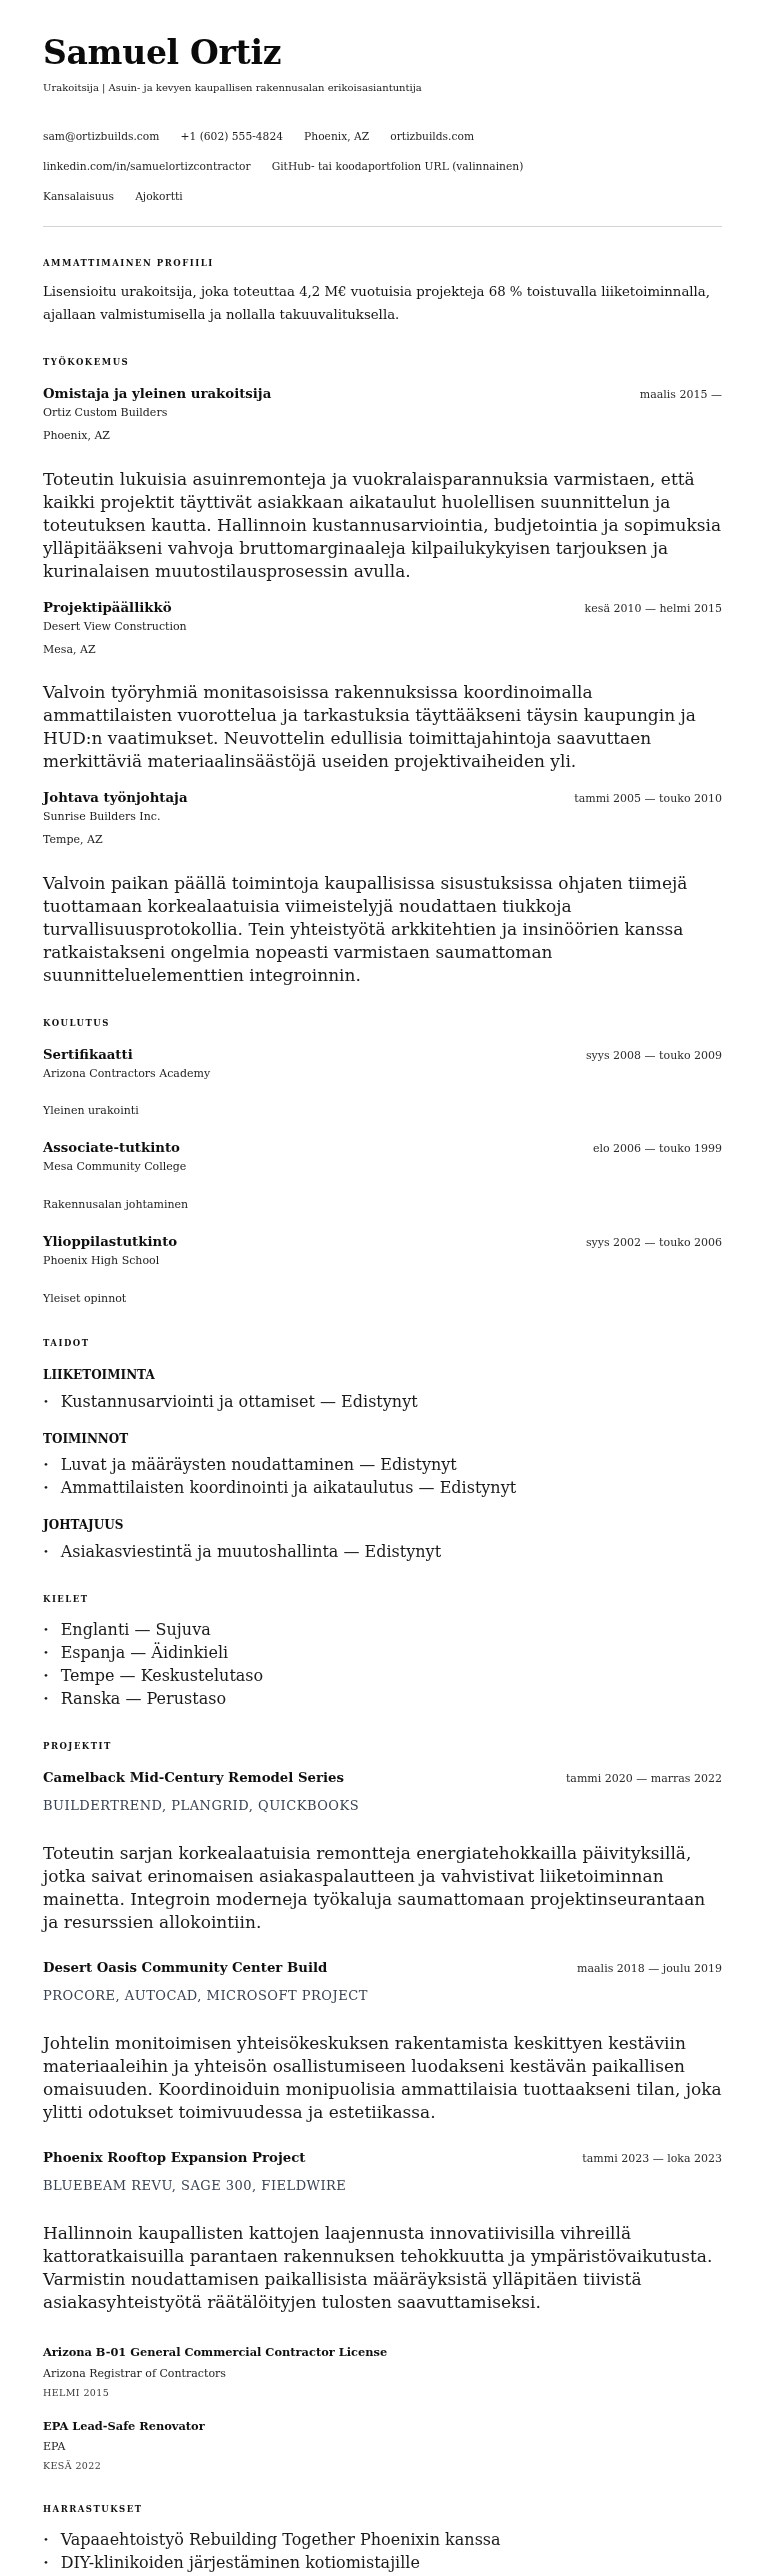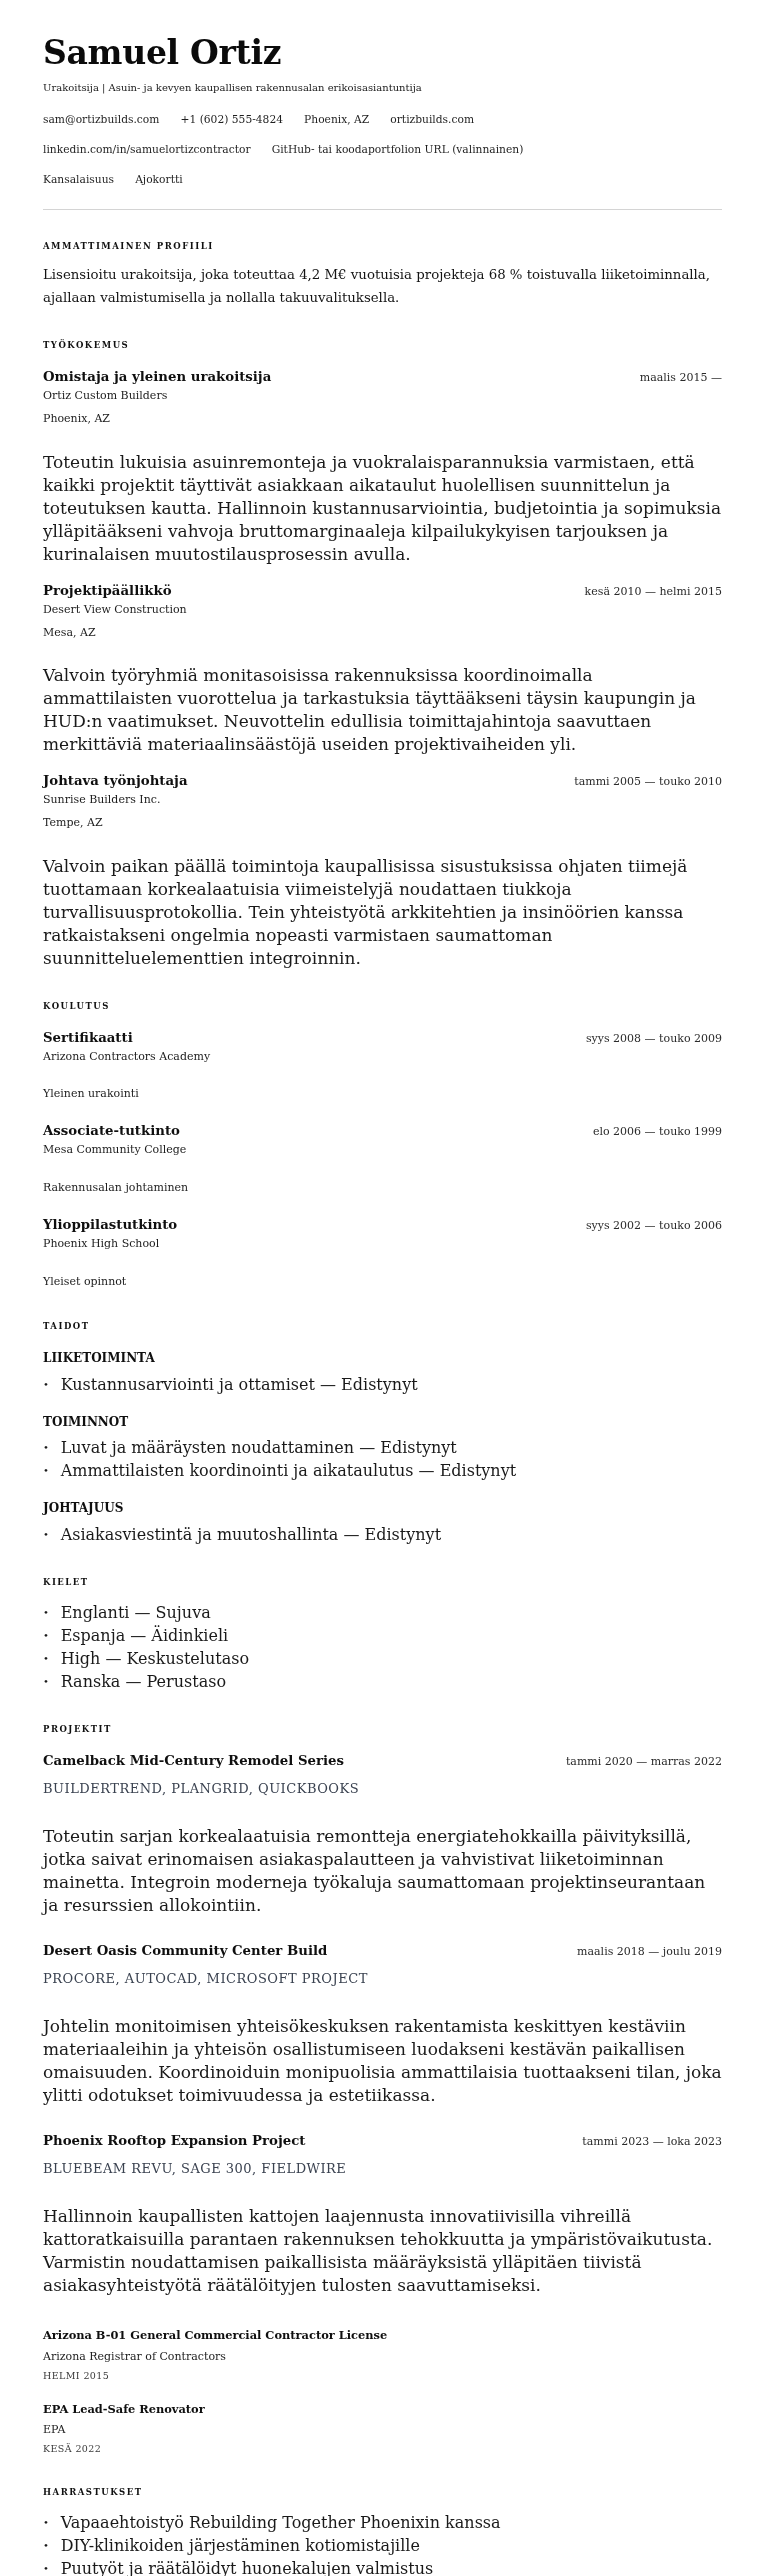--- a/index.html
+++ b/index.html
@@ -1,21 +1,21 @@
 <!DOCTYPE html>
 <html style="font-size:10px"><head>
 <meta charset="utf-8">
 <style>
   html, body { margin: 0; padding: 0; background: #ffffff; }
   body { width: 758px; font-family: "DejaVu Serif", serif; color: #111111; }
   .page { padding: 33px 36px 25px 43px; }
 
   .name { font-size: 33px; font-weight: bold; line-height: 40px; margin: 0; letter-spacing: -0.3px; color: #0b0b0b; }
   .headline { font-size: 10px; line-height: 19px; margin: 5px 0 0 0; color: #1a1a1a; }
-  .contact-row { font-size: 10.7px; line-height: 15px; margin-top: 15px; color: #1f1f1f; }
+  .contact-row { font-size: 10.7px; line-height: 15px; margin-top: 32px; color: #1f1f1f; }
   .contact-row + .contact-row { margin-top: 15px; }
   .contact-row span { margin-right: 17.7px; }
   .divider { height: 0; border: 0; border-top: 1.3px solid #d4d4d4; margin: 21.5px 0 0 0; }
 
   .section-title { font-size: 8.5px; font-weight: bold; letter-spacing: 1.5px; text-transform: uppercase; margin: 0; line-height: 12.6px; color: #111; }
   .sec-profile { margin-top: 30px; }
   .summary { font-size: 13.3px; line-height: 23px; margin: 11.4px 0 0 0; color: #141414; }
 
   .sec { margin-top: 30px; }
   .entry { margin-top: 16.4px; }
@@ -168,21 +168,21 @@
         <li>Asiakasviestintä ja muutoshallinta — Edistynyt</li>
       </ul>
     </div>
   </section>
 
   <section class="sec">
     <h2 class="section-title">Kielet</h2>
     <ul class="bullets lang-list">
       <li>Englanti — Sujuva</li>
       <li>Espanja — Äidinkieli</li>
-      <li>High — Keskustelutaso</li>
+      <li>Tempe — Keskustelutaso</li>
       <li>Ranska — Perustaso</li>
     </ul>
   </section>
 
   <section class="sec">
     <h2 class="section-title">Projektit</h2>
 
     <div class="entry proj">
       <div class="entry-head">
         <span class="entry-title">Camelback Mid-Century Remodel Series</span>

